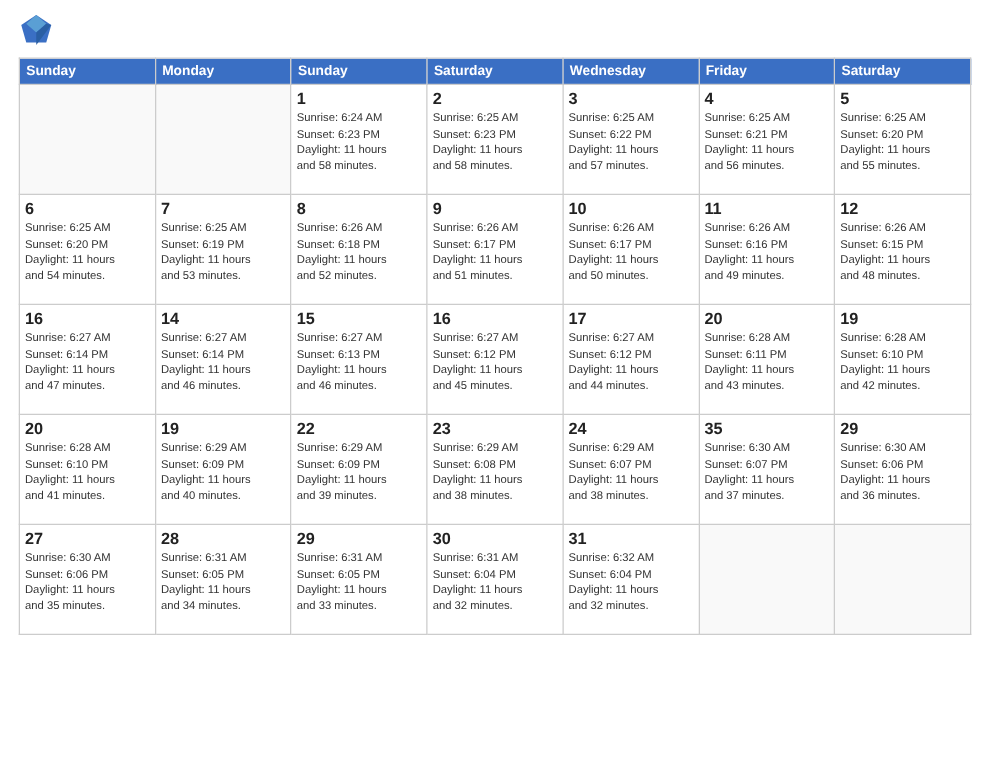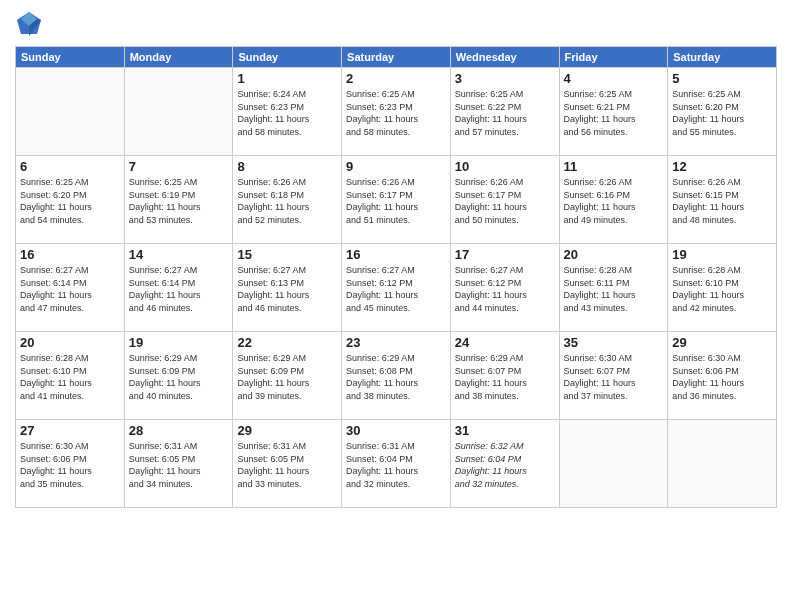--- a/index.html
+++ b/index.html
@@ -342,21 +342,21 @@
           </td>
           <td>
             <div class="day-num">30</div>
             <div class="day-info" style="white-space: pre-line;">Sunrise: 6:31 AM
 Sunset: 6:04 PM
 Daylight: 11 hours
 and 32 minutes.</div>
           </td>
           <td>
             <div class="day-num">31</div>
-            <div class="day-info" style="white-space: pre-line; font-style: italic;">Sunrise: 6:32 AM
+            <div class="day-info" style="white-space: pre-line;">Sunrise: 6:32 AM
 Sunset: 6:04 PM
 Daylight: 11 hours
 and 32 minutes.</div>
           </td>
           <td class="empty"></td>
           <td class="empty"></td>
         </tr>
       </tbody>
   </table>
 </div>

